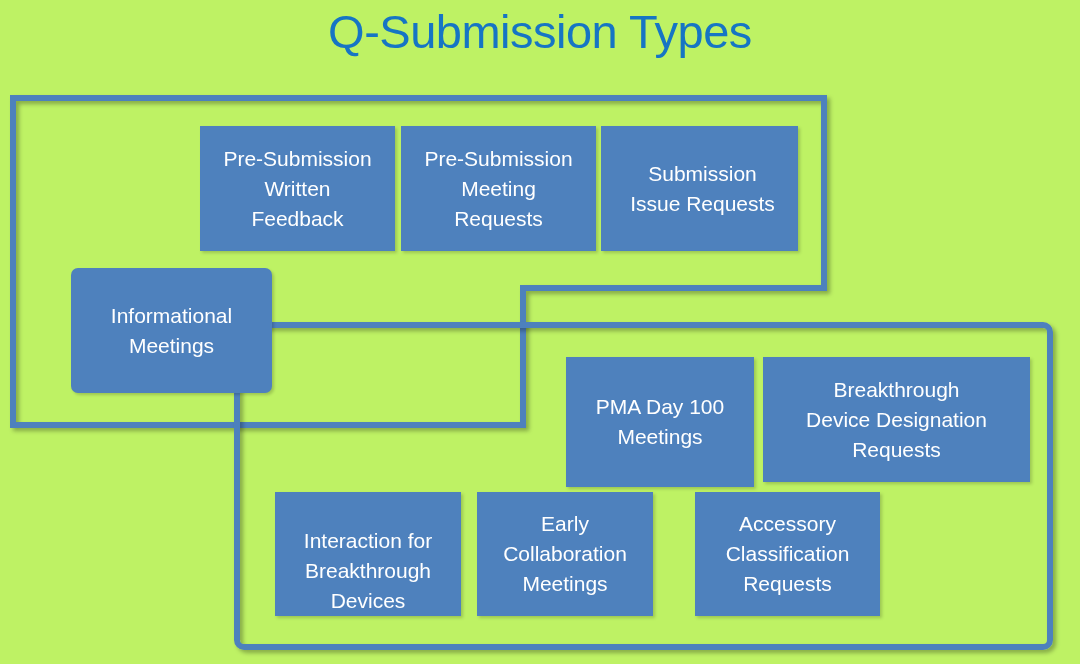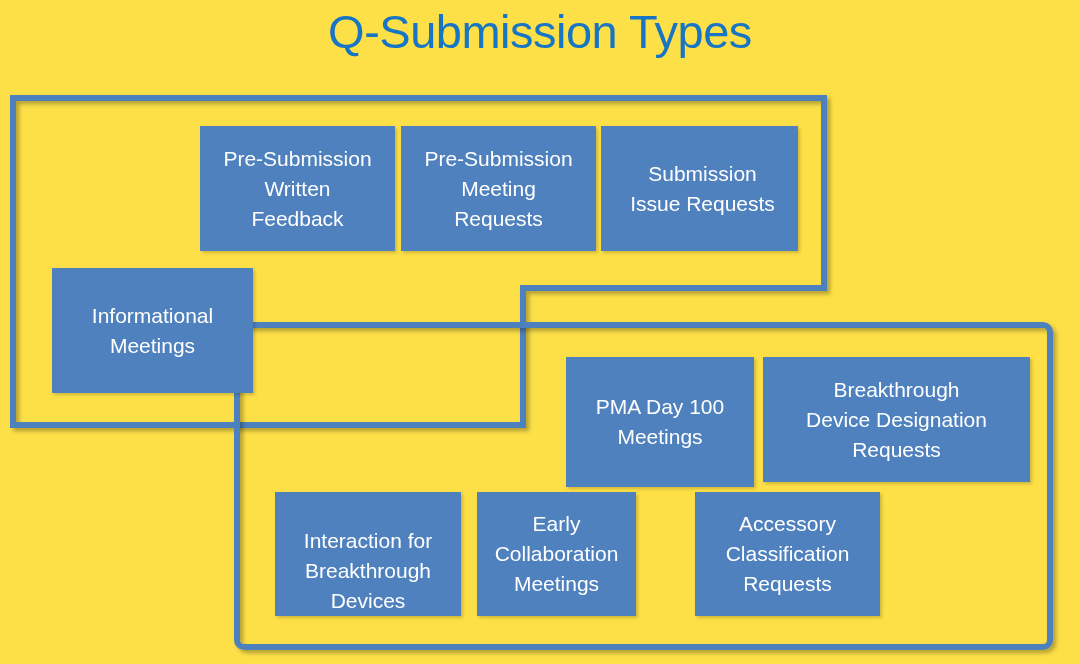--- a/index.html
+++ b/index.html
@@ -4,21 +4,21 @@
 <style>
   html, body {
     margin: 0;
     padding: 0;
     background: #ffffff;
   }
   #canvas {
     position: relative;
     width: 1080px;
     height: 664px;
-    background: #fde047;
+    background: #bef264;
     overflow: hidden;
     font-family: "Liberation Sans", sans-serif;
   }
   #title {
     position: absolute;
     left: 0;
     top: 2px;
     width: 1080px;
     text-align: center;
     font-family: "Liberation Sans", sans-serif;
@@ -101,21 +101,21 @@
     <span class="label">Pre-Submission
 Meeting
 Requests</span>
   </div>
 
   <div class="box" style="left:601px; top:126px; width:197px; height:125px;padding-left:6px;">
     <span class="label">Submission
 Issue Requests</span>
   </div>
 
-  <div class="box" style="left:52px; top:268px; width:201px; height:125px;">
+  <div class="box" style="left:71px; top:268px; width:201px; height:125px;border-radius:7px;">
     <span class="label">Informational
 Meetings</span>
   </div>
 
 
   <div class="box" style="left:566px; top:357px; width:188px; height:130px;">
     <span class="label">PMA Day 100
 Meetings</span>
   </div>
 
@@ -124,21 +124,21 @@
 Device Designation
 Requests</span>
   </div>
 
   <div class="box" style="left:275px; top:492px; width:186px; height:124px;align-items:flex-end;">
     <span class="label">Interaction for
 Breakthrough
 Devices</span>
   </div>
 
-  <div class="box" style="left:477px; top:492px; width:159px; height:124px;">
+  <div class="box" style="left:477px; top:492px; width:176px; height:124px;">
     <span class="label">Early
 Collaboration
 Meetings</span>
   </div>
 
   <div class="box" style="left:678px; top:492px; width:185px; height:124px;margin-left:17px;">
     <span class="label">Accessory
 Classification
 Requests</span>
   </div>

